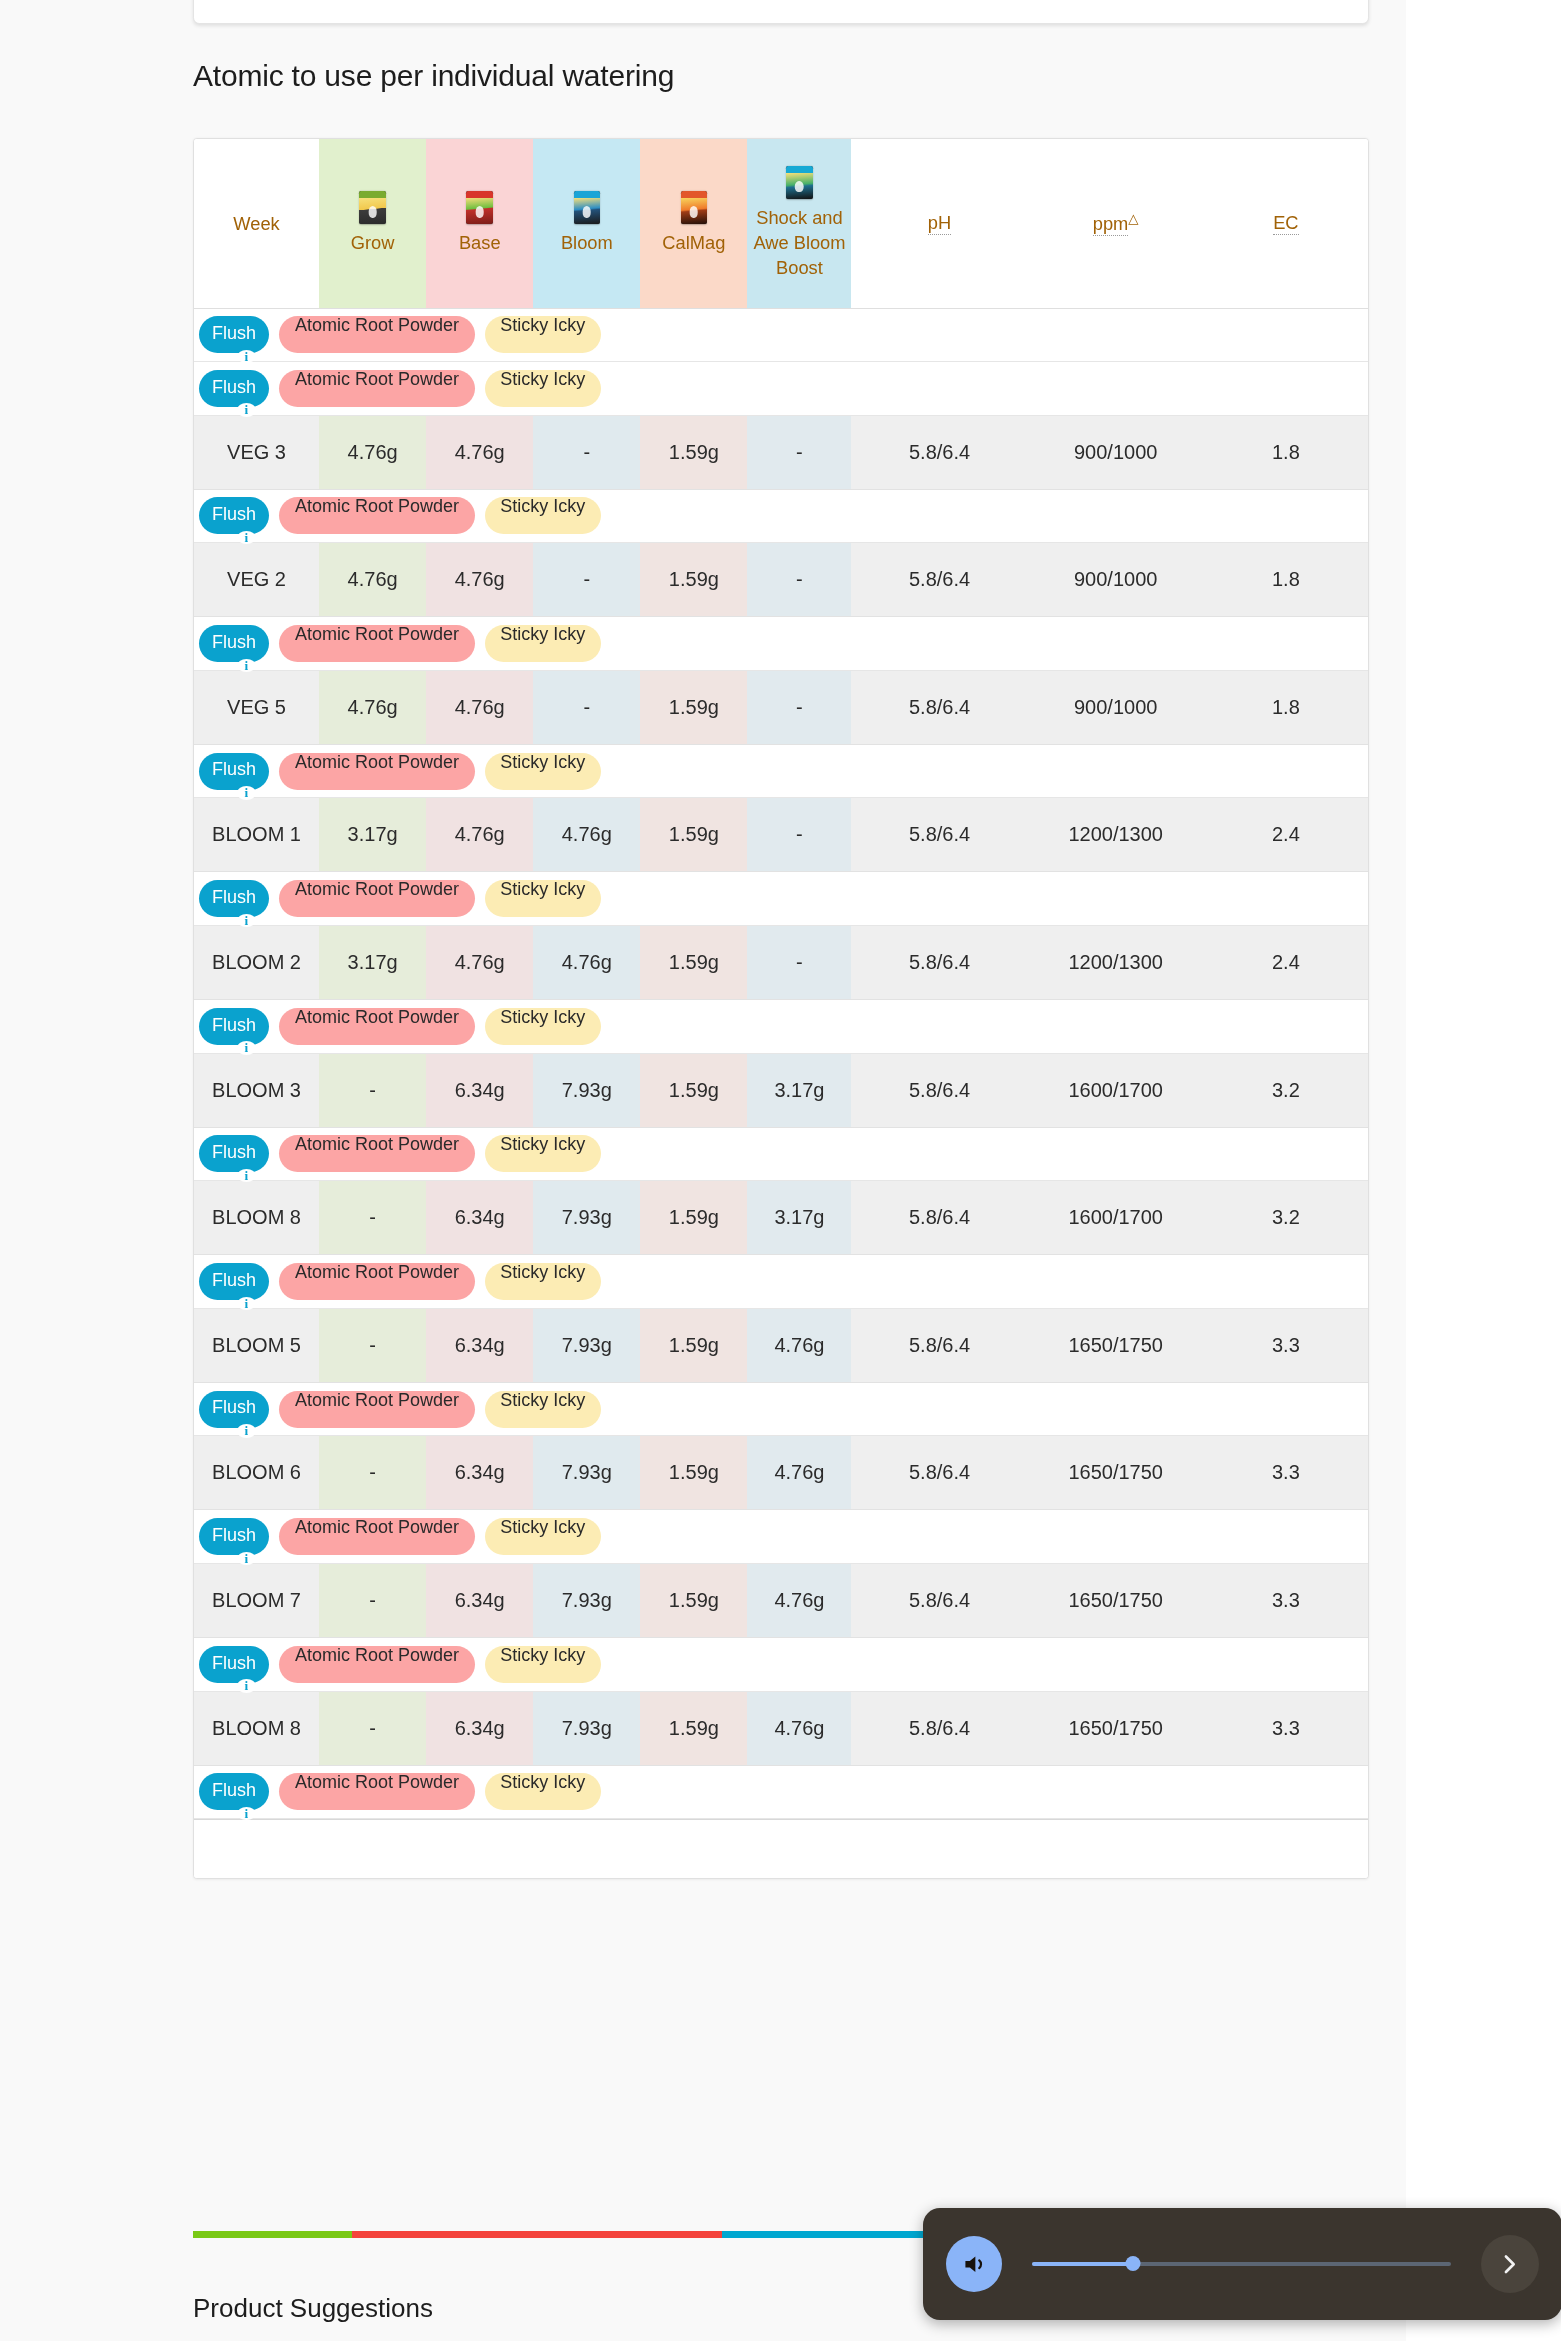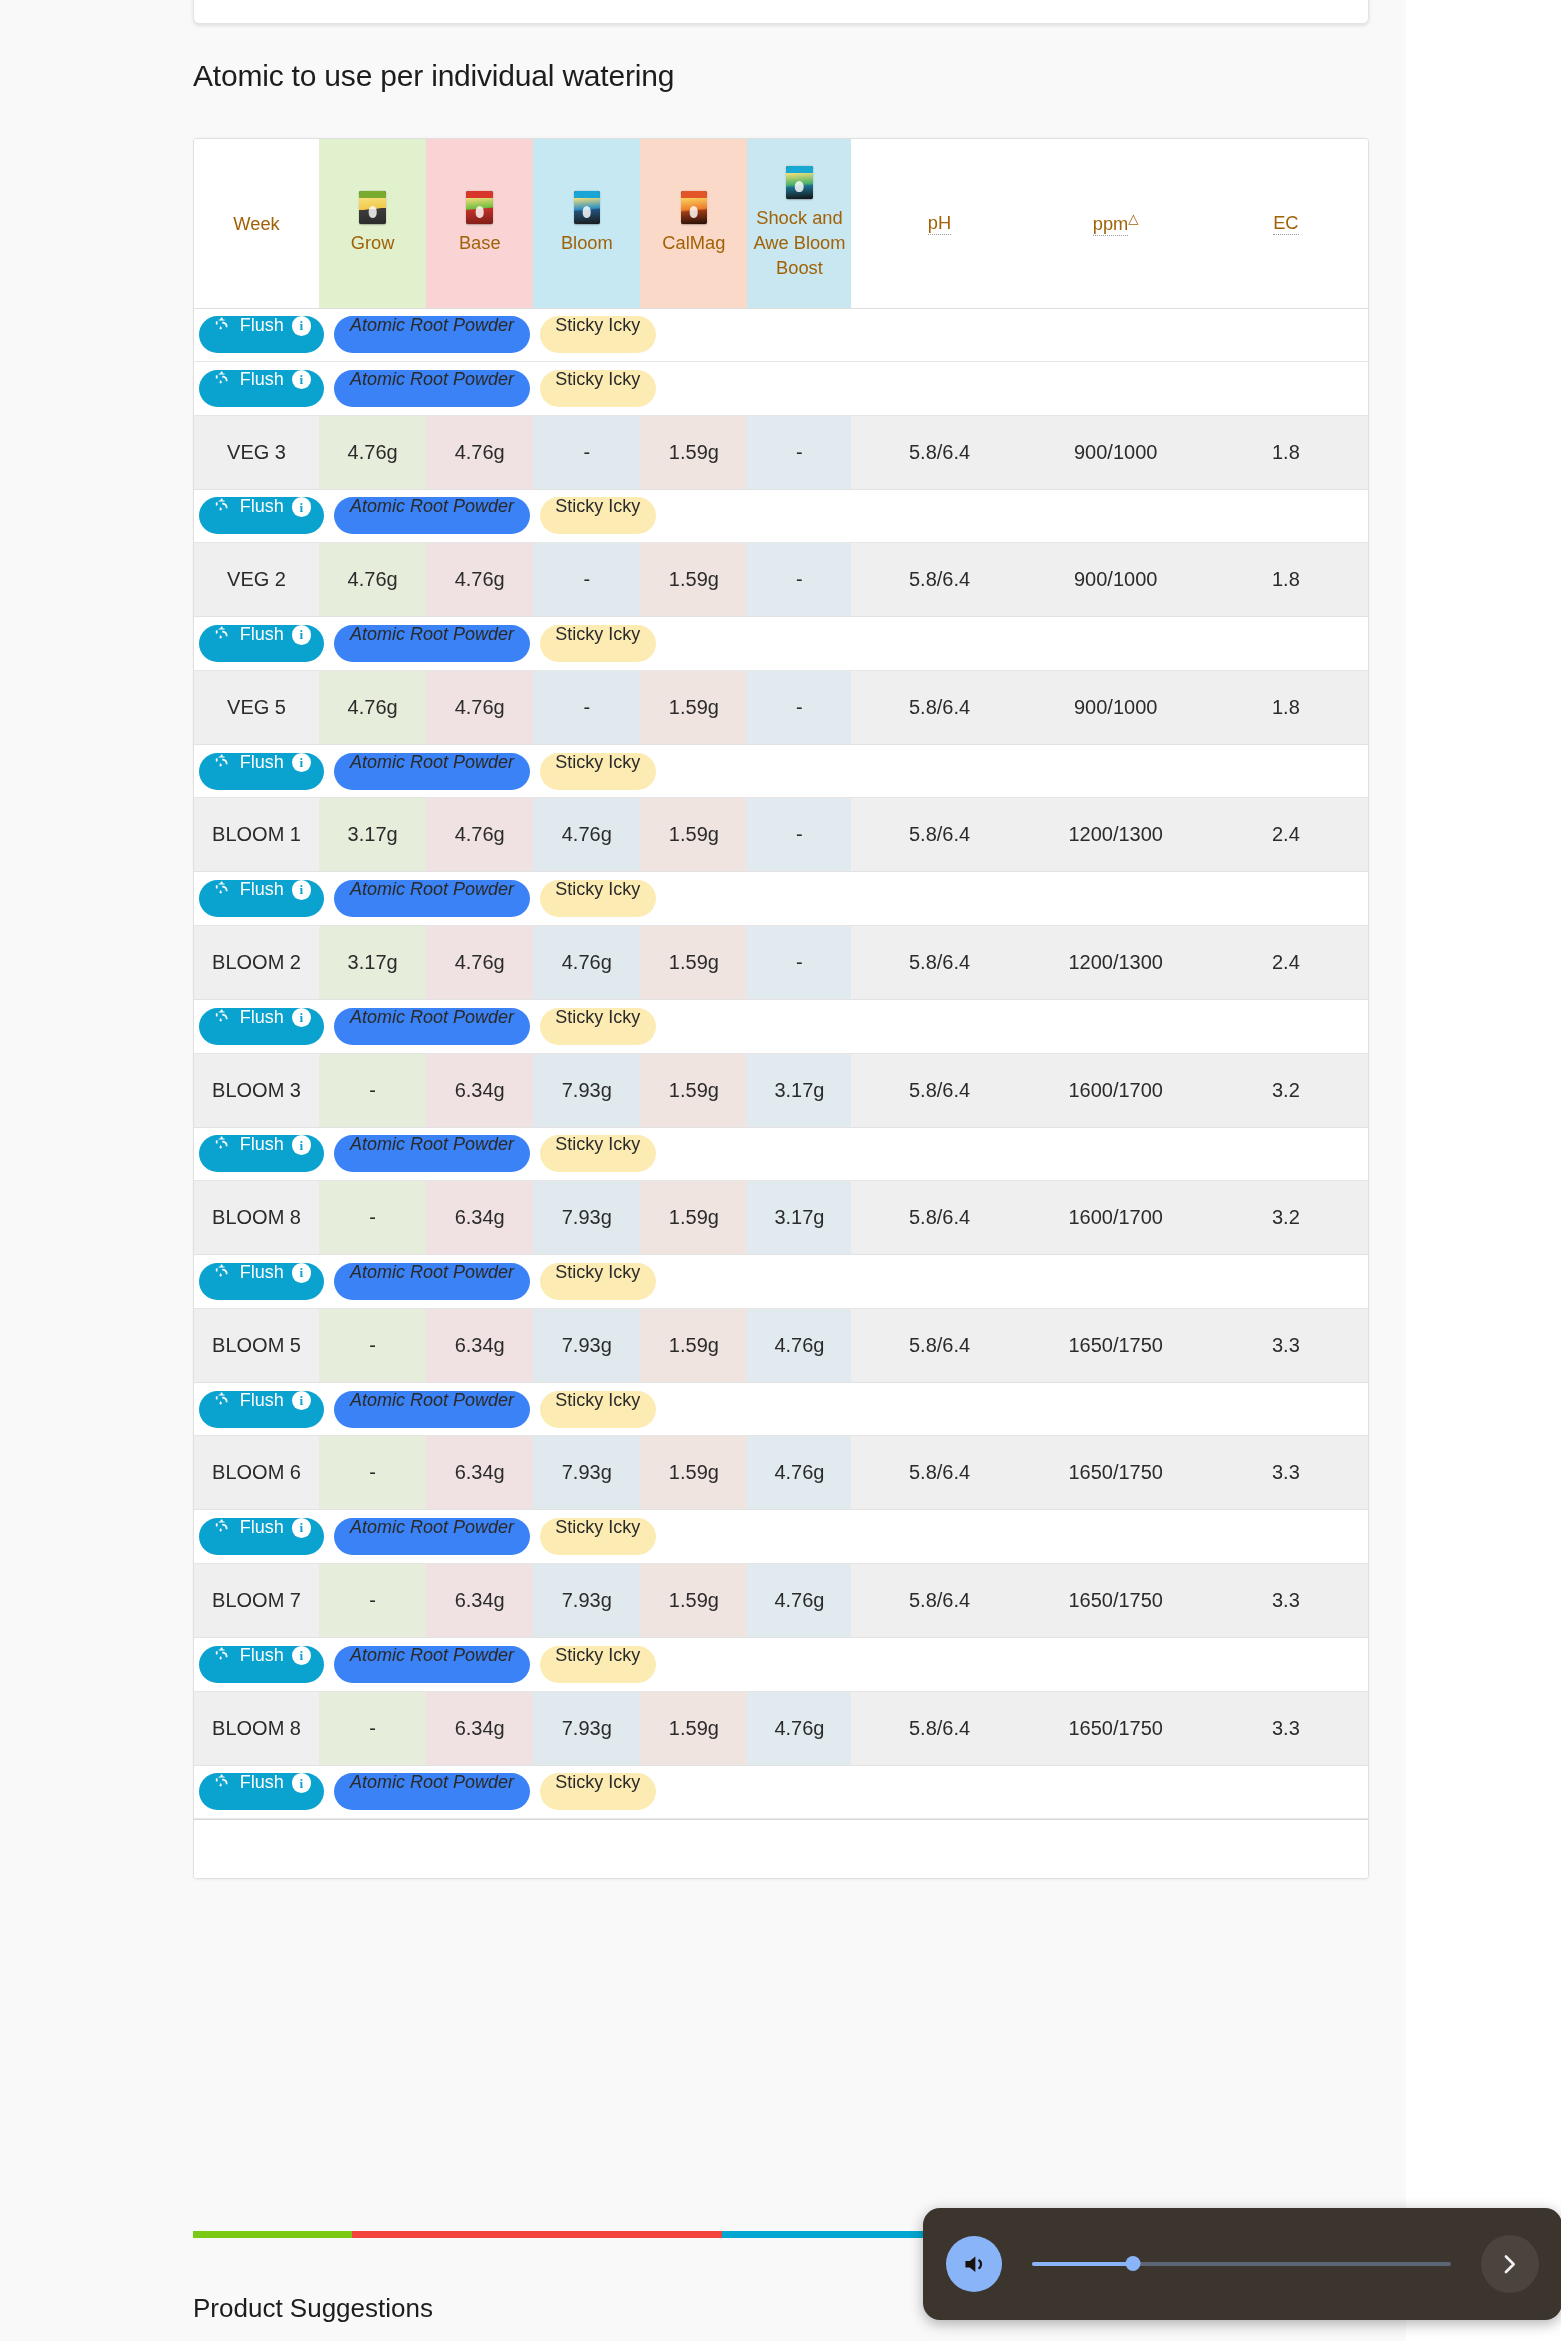--- a/index.html
+++ b/index.html
@@ -151,35 +151,36 @@
   
   tr.flush-row td {
     background: #ffffff;
     padding: 7.8px 0 7.8px 4.7px;
     border-top: 0.8px solid #e6e6e6;
     border-bottom: 0.8px solid #e6e6e6;
   }
   .chips { display: flex; align-items: center; gap: 10px; }
   .chip {
     display: inline-flex;
-    align-items: flex-start;
+    align-items: flex-end;
     height: 37px;
     border-radius: 19px;
     font-size: 18px;
     padding: 0 15.6px;
     white-space: nowrap;
     line-height: 1;
+    flex-direction: column;
   }
   .chip-flush {
     background: #0aa2ce;
     color: #ffffff;
     gap: 7.8px;
     padding: 0 13.3px;
   }
-  .chip-arp    { background: #3b82f6; color: #2a2a2a; font-style: italic; }
+  .chip-arp    { background: #fca5a5; color: #2a2a2a; }
   .chip-sticky { background: #fcecb4; color: #2a2a2a; }
 
   .faucet-icon { display: inline-block; width: 20px; height: 19px; }
   .info-icon {
     display: inline-flex;
     align-items: center; justify-content: center;
     width: 19.5px; height: 19.5px;
     border-radius: 50%;
     background: #ffffff;
     color: #0aa2ce;

